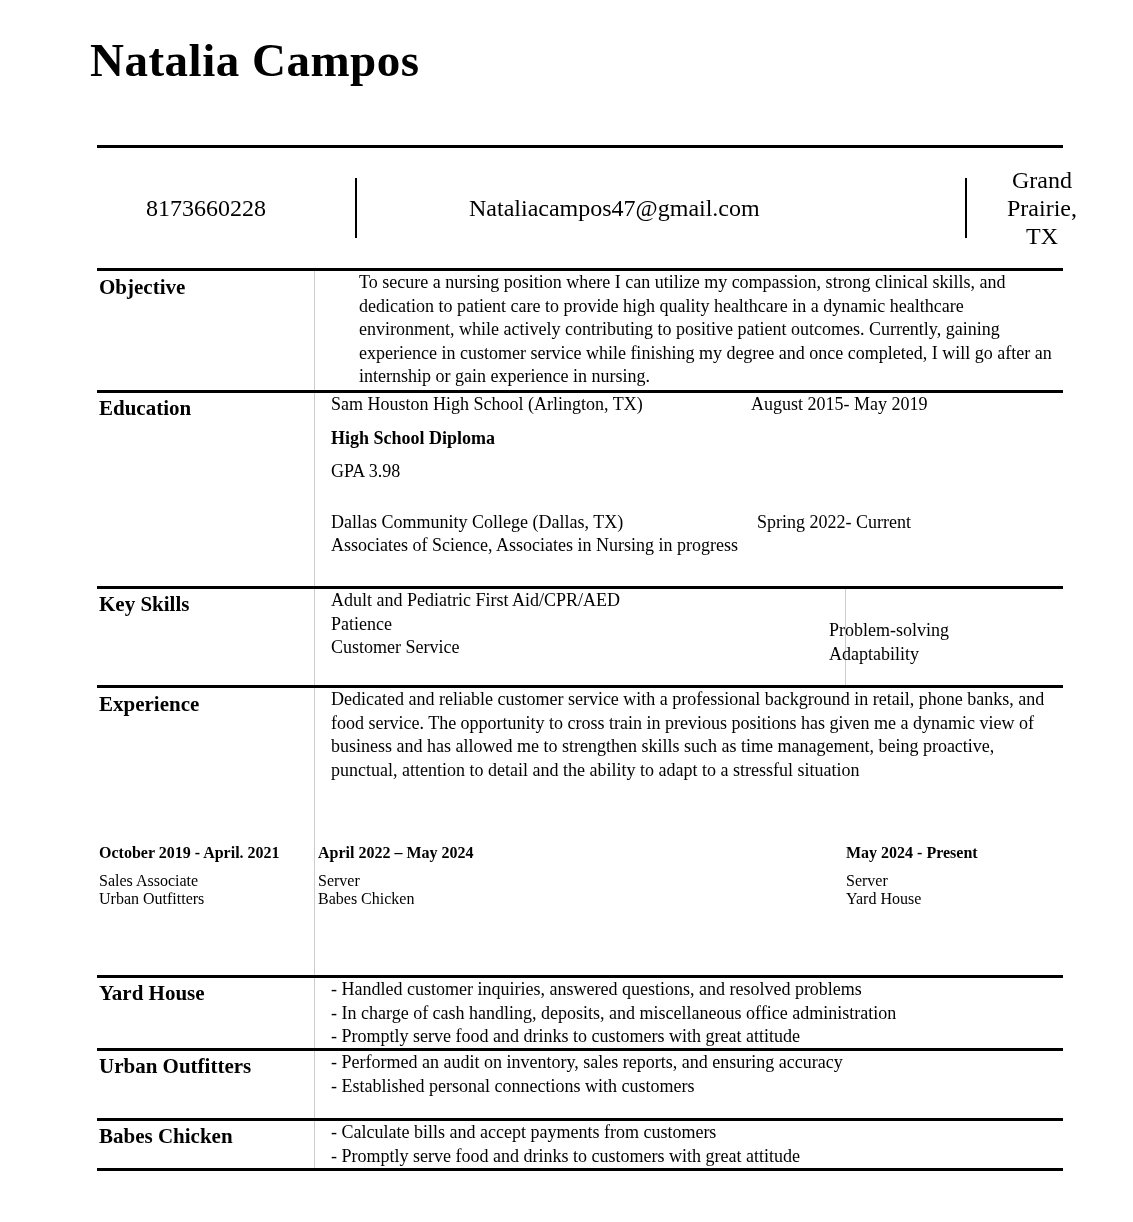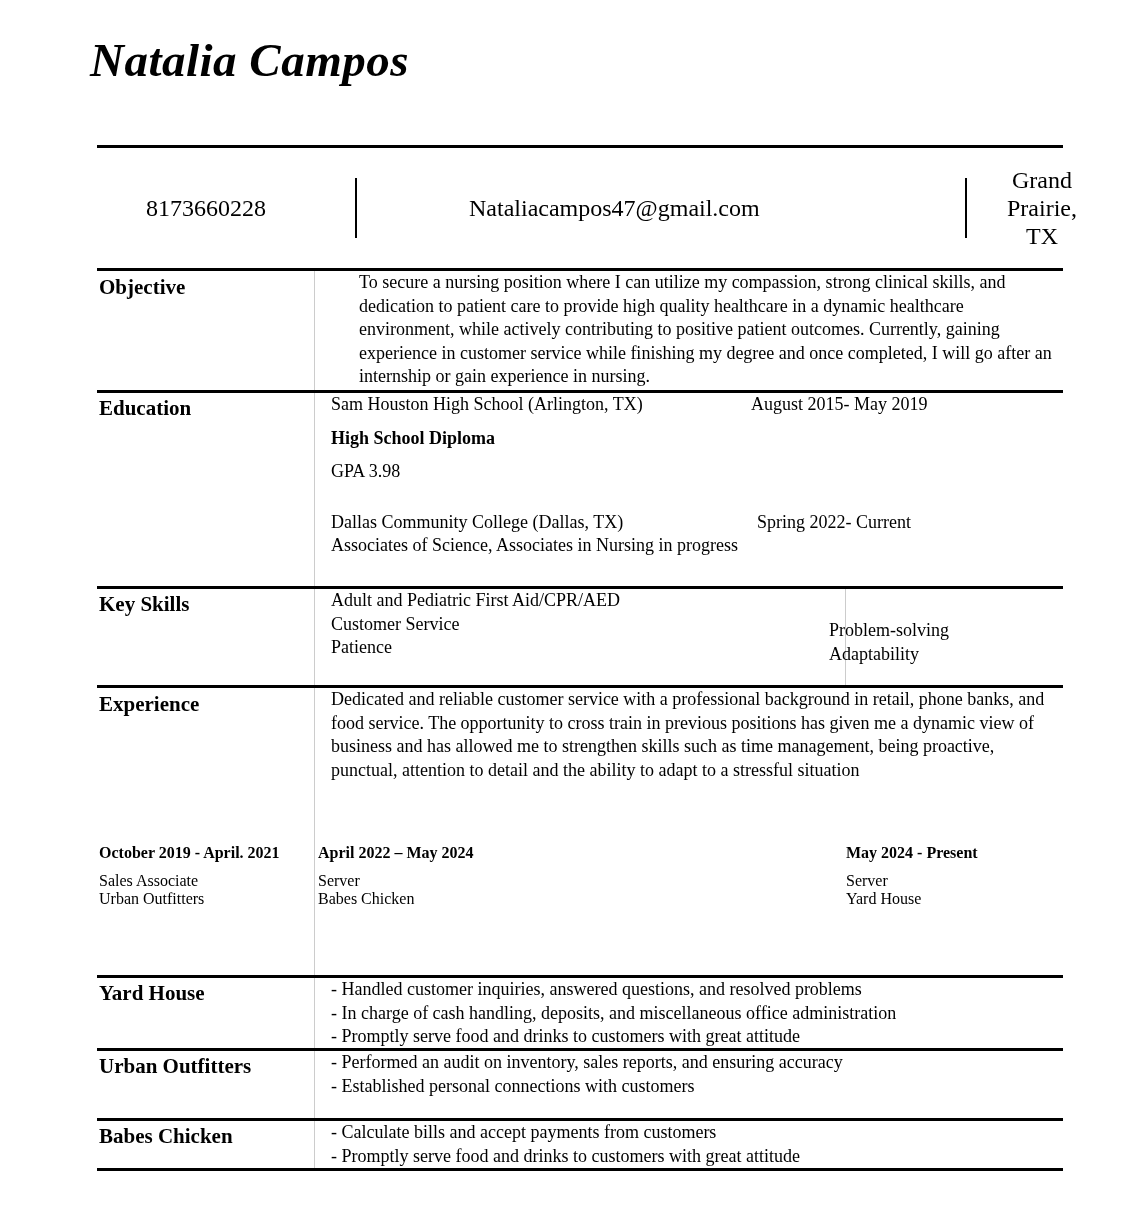--- a/index.html
+++ b/index.html
@@ -11,21 +11,20 @@
     position: relative;
     overflow: hidden;
   }
   .header { height: 145px; }
   .header h1 {
     padding: 33px 0 0 90px;
     font-size: 47px;
     font-weight: bold;
     line-height: 1.15;
     letter-spacing: 0.5px;
-    font-style: italic;
   }
   .sheet {
     margin-left: 97px;
     width: 966px;
   }
   .row {
     display: flex;
     border-top: 3px solid #000000;
     position: relative;
   }
@@ -148,22 +147,22 @@
     </div>
 
     <div class="row r-skills">
       <div class="headcell pt4">
         <h2>Key Skills</h2>
       </div>
       <div class="bodycell pt3">
         <div class="skills-divider"></div>
         <ul class="plain">
           <li>Adult and Pediatric First Aid/CPR/AED</li>
+          <li>Patience</li>
           <li>Customer Service</li>
-          <li>Patience</li>
         </ul>
         <ul class="plain skills-right">
           <li>Problem-solving</li>
           <li>Adaptability</li>
         </ul>
       </div>
     </div>
 
     <div class="row r-experience">
       <div class="headcell pt5">

